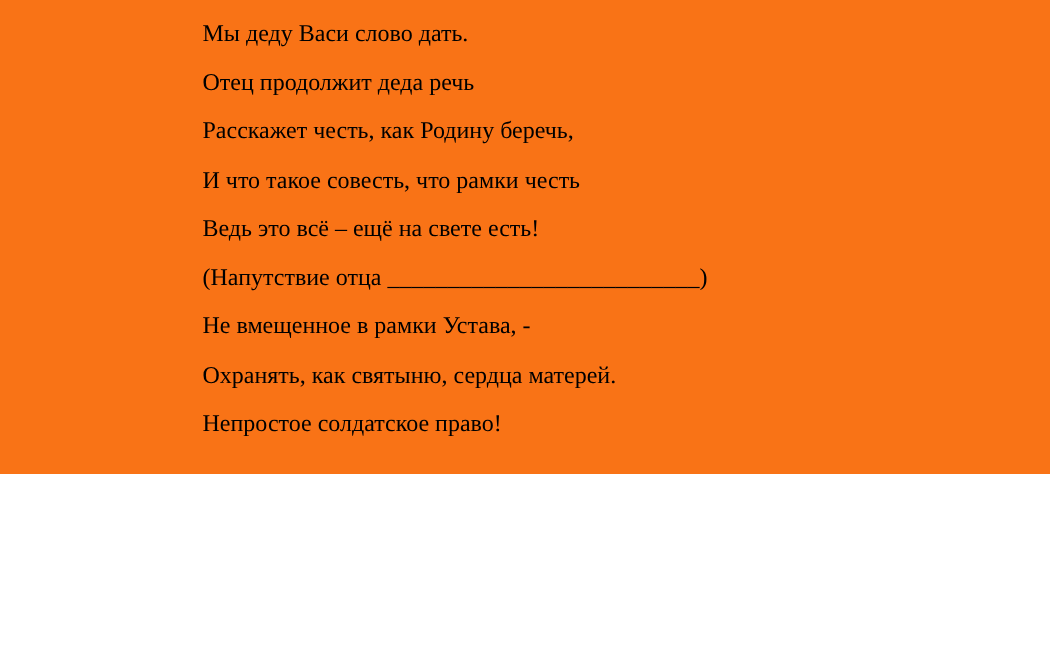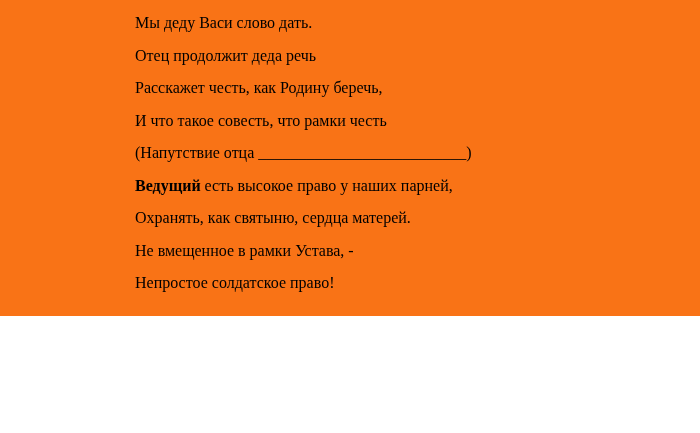--- a/index.html
+++ b/index.html
@@ -42,25 +42,25 @@
 
   <p class="verse">Мы деду Васи слово дать.</p>
 
 
   <p class="verse">Отец продолжит деда речь</p>
 
   <p class="verse">Расскажет честь, как Родину беречь,</p>
 
   <p class="verse">И что такое совесть, что рамки честь</p>
 
+  <p class="verse">Ведь это всё – ещё на свете есть!</p>
 
   <p class="verse">(Напутствие отца __________________________)</p>
 
 
-  <p class="verse"><span class="speaker">Ведущий</span><span> есть высокое право у наших парней,</span></p>
+
+  <p class="verse">Не вмещенное в рамки Устава, -</p>
 
   <p class="verse">Охранять, как святыню, сердца матерей.</p>
-
-  <p class="verse">Не вмещенное в рамки Устава, -</p>
 
   <p class="verse">Непростое солдатское право!</p>
 
 </div>
 
 </body></html>

